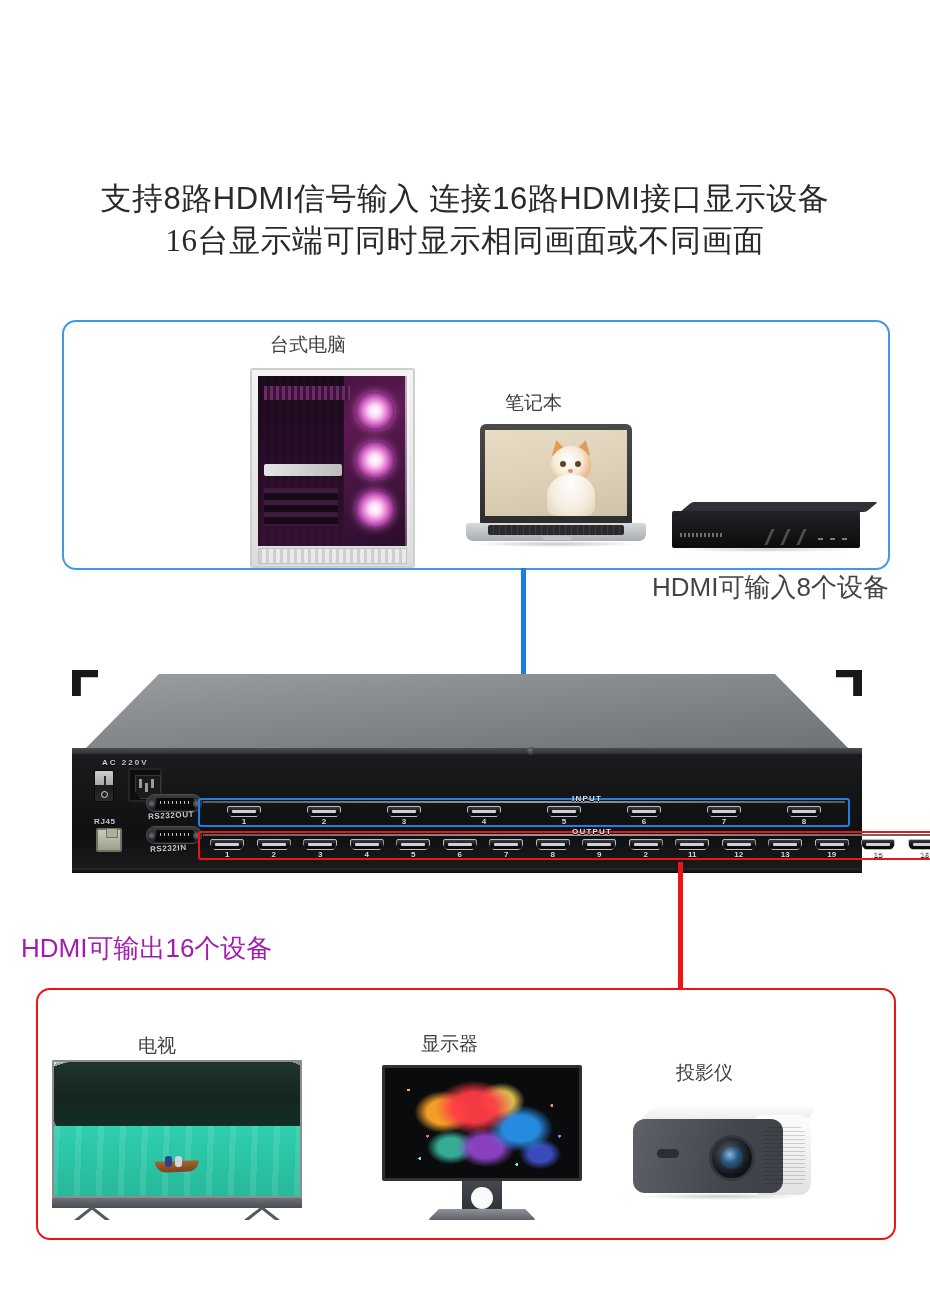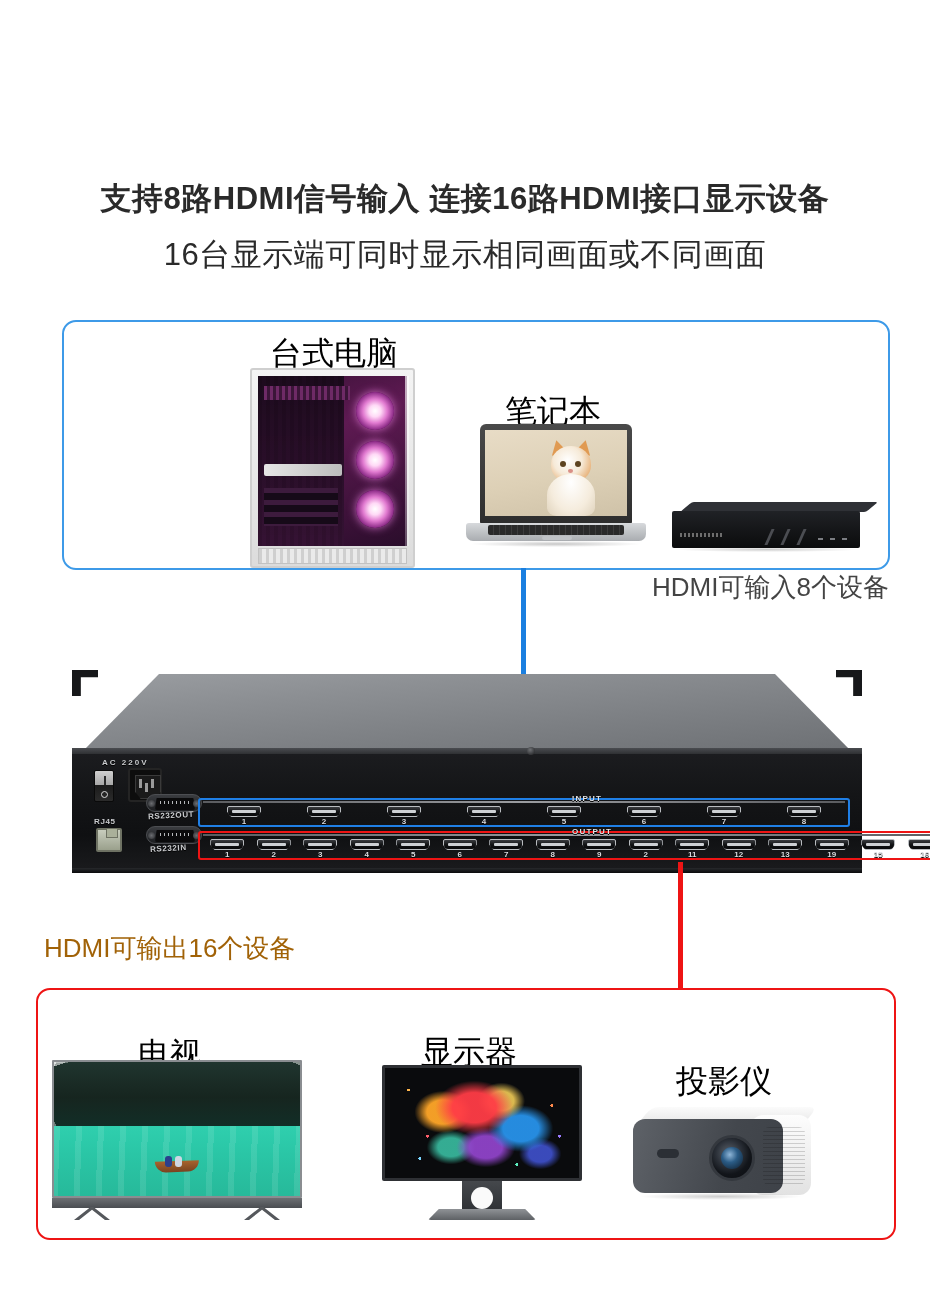--- a/index.html
+++ b/index.html
@@ -23,22 +23,22 @@
     line-height: 1.0;
     white-space: pre;
   }
   .sub1, .sub2 {
     position: absolute; left: 0; width: 930px;
     text-align: center;
     color: #2a2a2a;
     font-size: 31px;
     letter-spacing: 0.5px;
   }
-  .sub1 { top: 178px; font-weight: bold; }
-  .sub2 { top: 234px; }
+  .sub1 { top: 178px; }
+  .sub2 { top: 220px; font-family: Liberation Serif, serif; }
 
   
   .panel {
     position: absolute;
     border-radius: 14px;
     background: transparent;
   }
   #input-panel {
     left: 62px; top: 320px; width: 828px; height: 250px;
     border: 2px solid #3d9ae8;
@@ -48,27 +48,27 @@
     border: 2px solid #ee1414;
   }
 
   
   .vline { position: absolute; }
   #line-in  { left: 521px; top: 568px; width: 5px; height: 240px; background: #1a7fe0; }
   #line-out { left: 678px; top: 862px; width: 5px; height: 128px; background: #ee1414; }
 
   
   .cap {
-    position: absolute; color: #000000; font-size: 32px; white-space: nowrap;
+    position: absolute; color: #404040; font-size: 19px; white-space: nowrap;
   }
   #cap-desktop   { left: 270px; top: 332px; }
   #cap-laptop    { left: 505px; top: 390px; }
   #cap-dvr       { left: 692px; top: 480px; }
   #cap-in-note   { left: 652px; top: 570px; font-size: 26px; color: #444; }
-  #cap-out-note  { left: 44px;  top: 931px; font-size: 26px; color: #a16207; }
+  #cap-out-note  { left: 21px;  top: 931px; font-size: 26px; color: #a21caf; }
   #cap-tv        { left: 138px; top: 1033px; }
   #cap-monitor   { left: 421px; top: 1031px; }
   #cap-projector { left: 676px; top: 1060px; }
 
   
   #pc-dell { position: absolute; left: 83px; top: 338px; width: 150px; height: 222px; }
   #pc-dell .body {
     position: absolute; left: 26px; top: 6px; width: 104px; height: 214px;
     background: linear-gradient(100deg,#3a3c40 0%,#2b2d31 40%,#1d1f22 100%);
     border-radius: 3px;

